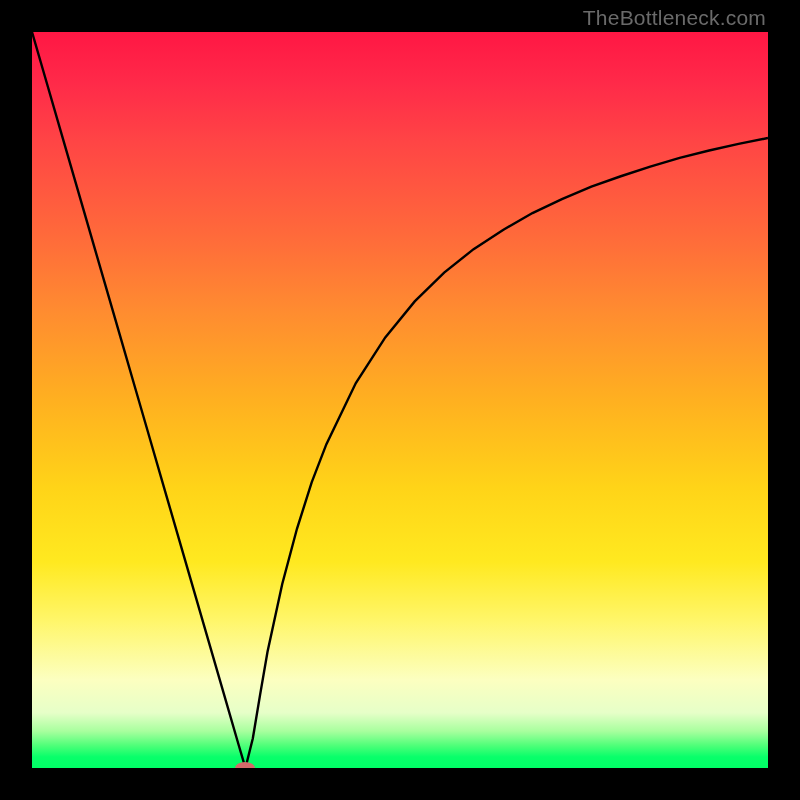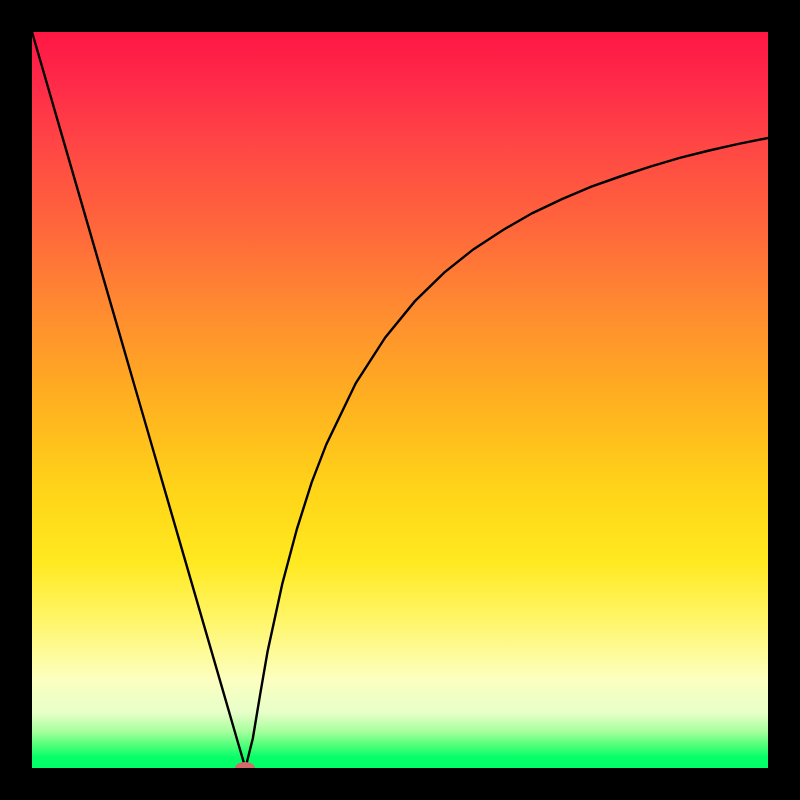--- a/index.html
+++ b/index.html
@@ -75,13 +75,14 @@
 <body>
 
 <div class="frame">
   <div class="plot-area">
     <div class="gradient"></div>
     <svg class="curve-layer" width="736" height="736" viewBox="0 0 736 736" preserveAspectRatio="none">
       <path id="curve-path" d="M0.00 0.00 L14.72 50.78 L29.44 101.57 L44.16 152.35 L58.88 203.14 L73.60 253.92 L88.32 304.70 L103.04 355.49 L117.76 406.27 L132.48 457.06 L147.20 507.84 L161.92 558.62 L176.64 609.41 L191.36 660.19 L206.08 710.98 L213.44 736.00 L220.80 706.56 L228.16 662.40 L235.52 619.71 L250.24 552.00 L264.96 496.80 L279.68 450.43 L294.40 412.16 L323.84 351.07 L353.28 305.44 L382.72 269.38 L412.16 240.67 L441.60 217.12 L471.04 197.98 L500.48 181.06 L529.92 167.07 L559.36 154.56 L588.80 144.26 L618.24 134.69 L647.68 125.86 L677.12 118.50 L706.56 111.87 L736.00 105.98" fill="none" stroke="#000000" stroke-width="2.4"></path>
     </svg>
     <div class="marker" id="marker" style="left: 213.44px; top: 736px; background: rgb(212, 106, 106);"></div>
   </div>
+  <div class="watermark">TheBottleneck.com</div>
 </div>
 
 </body></html>

